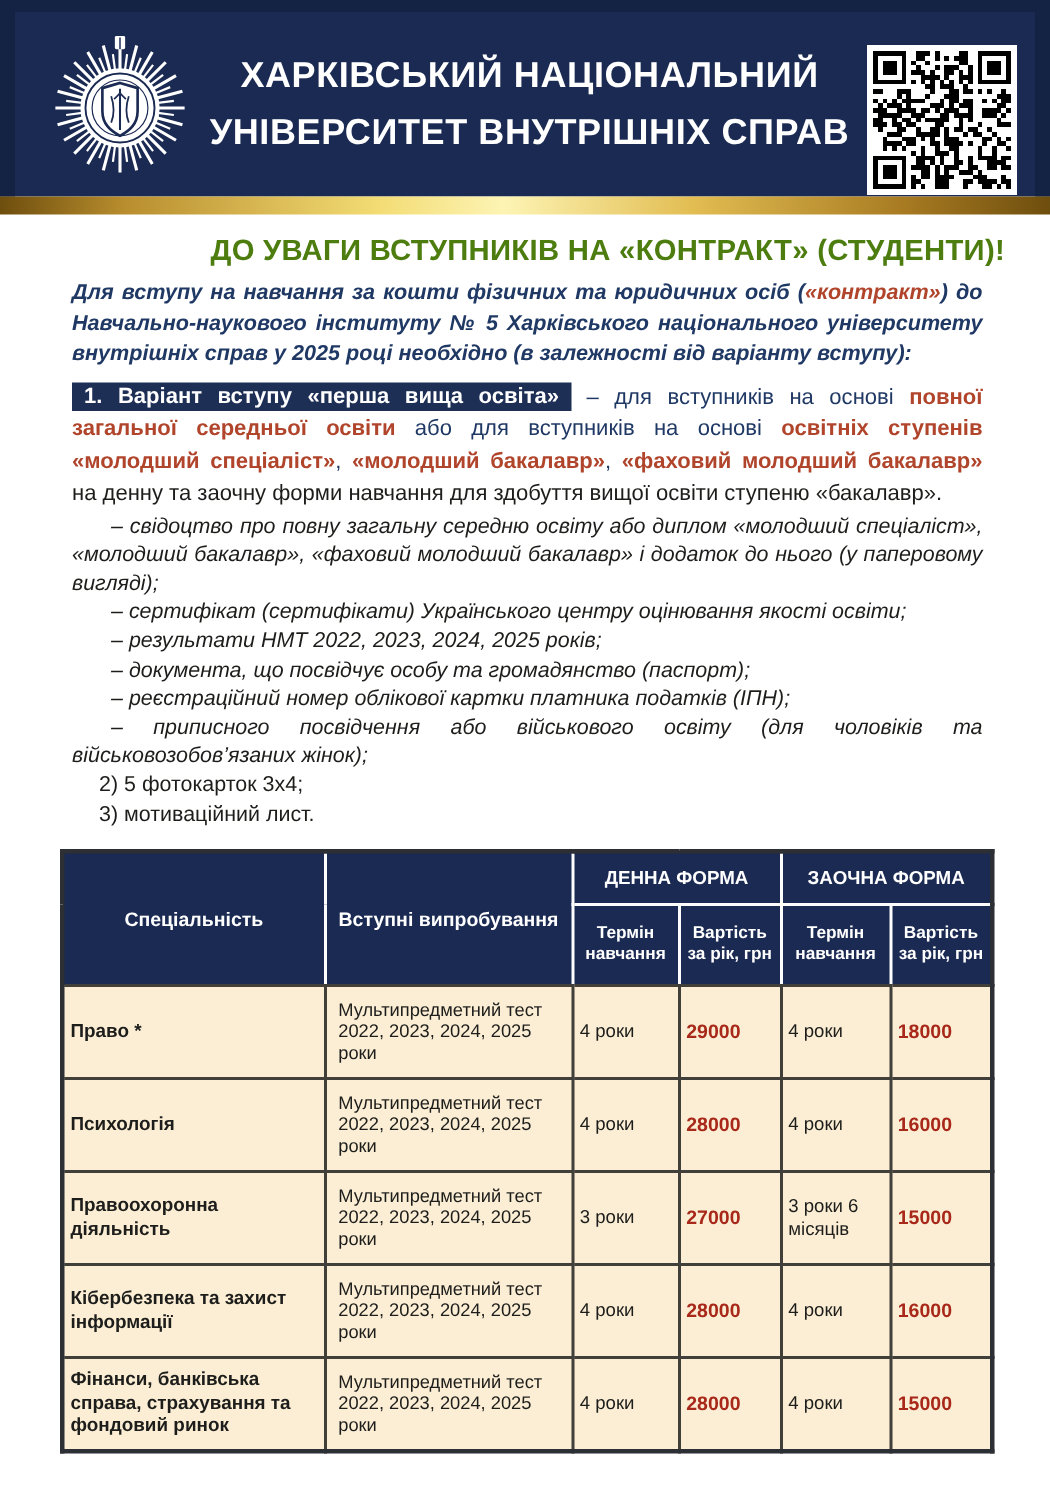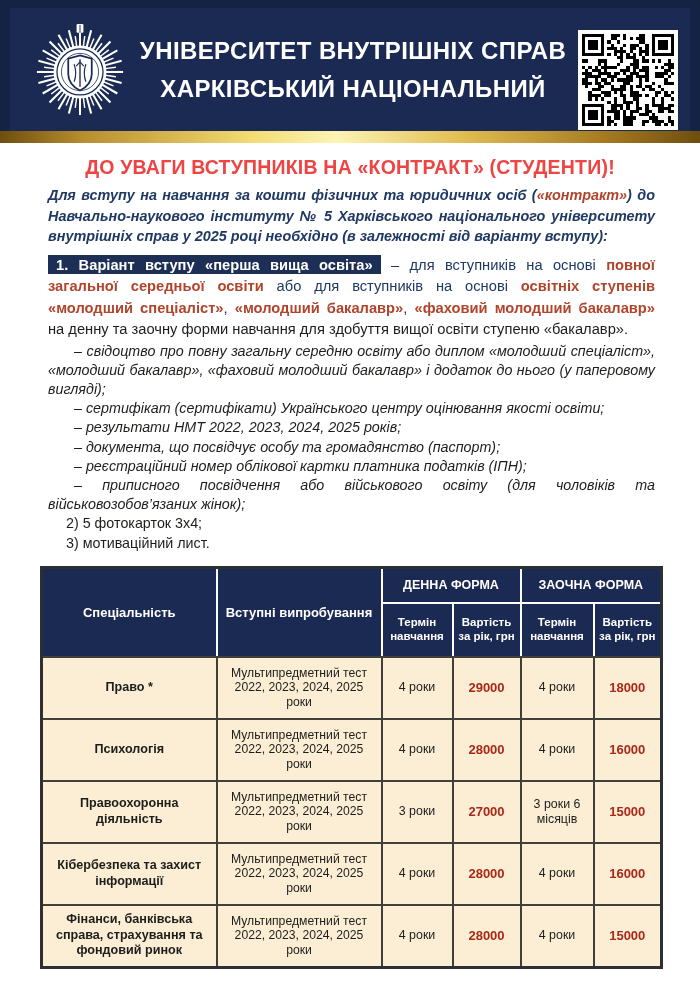--- a/index.html
+++ b/index.html
@@ -28,22 +28,22 @@
     padding:4px;margin-right:12px;align-self:flex-end;margin-bottom:1px;
   }
   .qr svg{display:block;width:92px;height:92px;}
   .gold-stripe{
     height:12px;
     background:linear-gradient(90deg,#6e4e0e 0%,#b98e2e 12%,#f3dc74 36%,#fdf4b4 48%,#e2bd52 66%,#a87b22 86%,#6e4e0e 100%);
   }
 
   
   h1.headline{
-    margin:13px 30px 6px;text-align:center;
-    font-size:19.5px;font-weight:700;color:#ef4444;letter-spacing:.2px;
+    margin:13px 30px 6px;text-align:right;
+    font-size:19.5px;font-weight:700;color:#4d7c0f;letter-spacing:.2px;
   }
   p.intro{
     margin:0 45px 0 48px;text-align:justify;
     font-size:14.4px;line-height:20.5px;
     font-weight:700;font-style:italic;color:#1f3864;
   }
   p.variant{
     margin:8px 45px 0 48px;text-align:justify;
     font-size:14.7px;line-height:21.5px;color:#1f3864;
   }
@@ -66,21 +66,21 @@
     border:2px solid #fdfdfd;text-align:center;vertical-align:middle;
     padding:3px 2px;
     margin-left:48px;
   }
   thead th.h-main{font-size:13px;}
   thead th.h-group{font-size:12.5px;height:27px;}
   thead th.h-sub{font-size:11.5px;line-height:13.5px;height:46px;}
   thead th.b-dark{border-bottom-color:#403f3a;}
   tbody td{
     background:#fbeed4;border:2px solid #403f3a;
-    text-align:center;vertical-align:middle;
+    vertical-align:middle;
     padding:6px 4px;height:48px;color:#1d1d1b;
   }
   td.spec{font-weight:700;font-size:12.6px;line-height:15.5px;}
   td.exam{font-size:12.2px;line-height:14.5px;padding:6px 8px;}
   td.term{font-size:12.4px;line-height:14.5px;}
   td.cost{font-weight:700;font-size:13px;color:#a8281a;}
 </style>
 </head>
 <body>
 
@@ -143,22 +143,22 @@
           <circle cx="48" cy="50" r="23.5" fill="none" stroke="#1b2a52" stroke-width="1.3"></circle>
           <circle cx="48" cy="50" r="19" fill="none" stroke="#1b2a52" stroke-width="0.8"></circle>
           <path d="M48 33 L60 36.5 L60 52 C60 61 54.5 65.5 48 69 C41.5 65.5 36 61 36 52 L36 36.5 Z" fill="#ffffff" stroke="#1b2a52" stroke-width="1.8"></path>
           <line x1="48" y1="37" x2="48" y2="65" stroke="#1b2a52" stroke-width="1.4"></line>
           <path d="M42 60 C44 55 44 48 42 42" fill="none" stroke="#1b2a52" stroke-width="1.2"></path>
           <path d="M54 60 C52 55 52 48 54 42" fill="none" stroke="#1b2a52" stroke-width="1.2"></path>
           <path d="M44 44 L48 40 L52 44" fill="none" stroke="#1b2a52" stroke-width="1.2"></path>
         </svg>
     </div>
     <div class="banner-title">
+      <div>ХАРКІВСЬКИЙ НАЦІОНАЛЬНИЙ</div>
       <div>УНІВЕРСИТЕТ ВНУТРІШНІХ СПРАВ</div>
-      <div>ХАРКІВСЬКИЙ НАЦІОНАЛЬНИЙ</div>
     </div>
     <div class="qr">
       <svg id="qr-svg" viewBox="0 0 29 29" shape-rendering="crispEdges" aria-hidden="true">
           <rect width="29" height="29" fill="#ffffff"></rect>
           <rect x="0" y="0" width="1" height="1" fill="#000000"></rect>
           <rect x="1" y="0" width="1" height="1" fill="#000000"></rect>
           <rect x="2" y="0" width="1" height="1" fill="#000000"></rect>
           <rect x="3" y="0" width="1" height="1" fill="#000000"></rect>
           <rect x="4" y="0" width="1" height="1" fill="#000000"></rect>
           <rect x="5" y="0" width="1" height="1" fill="#000000"></rect>

